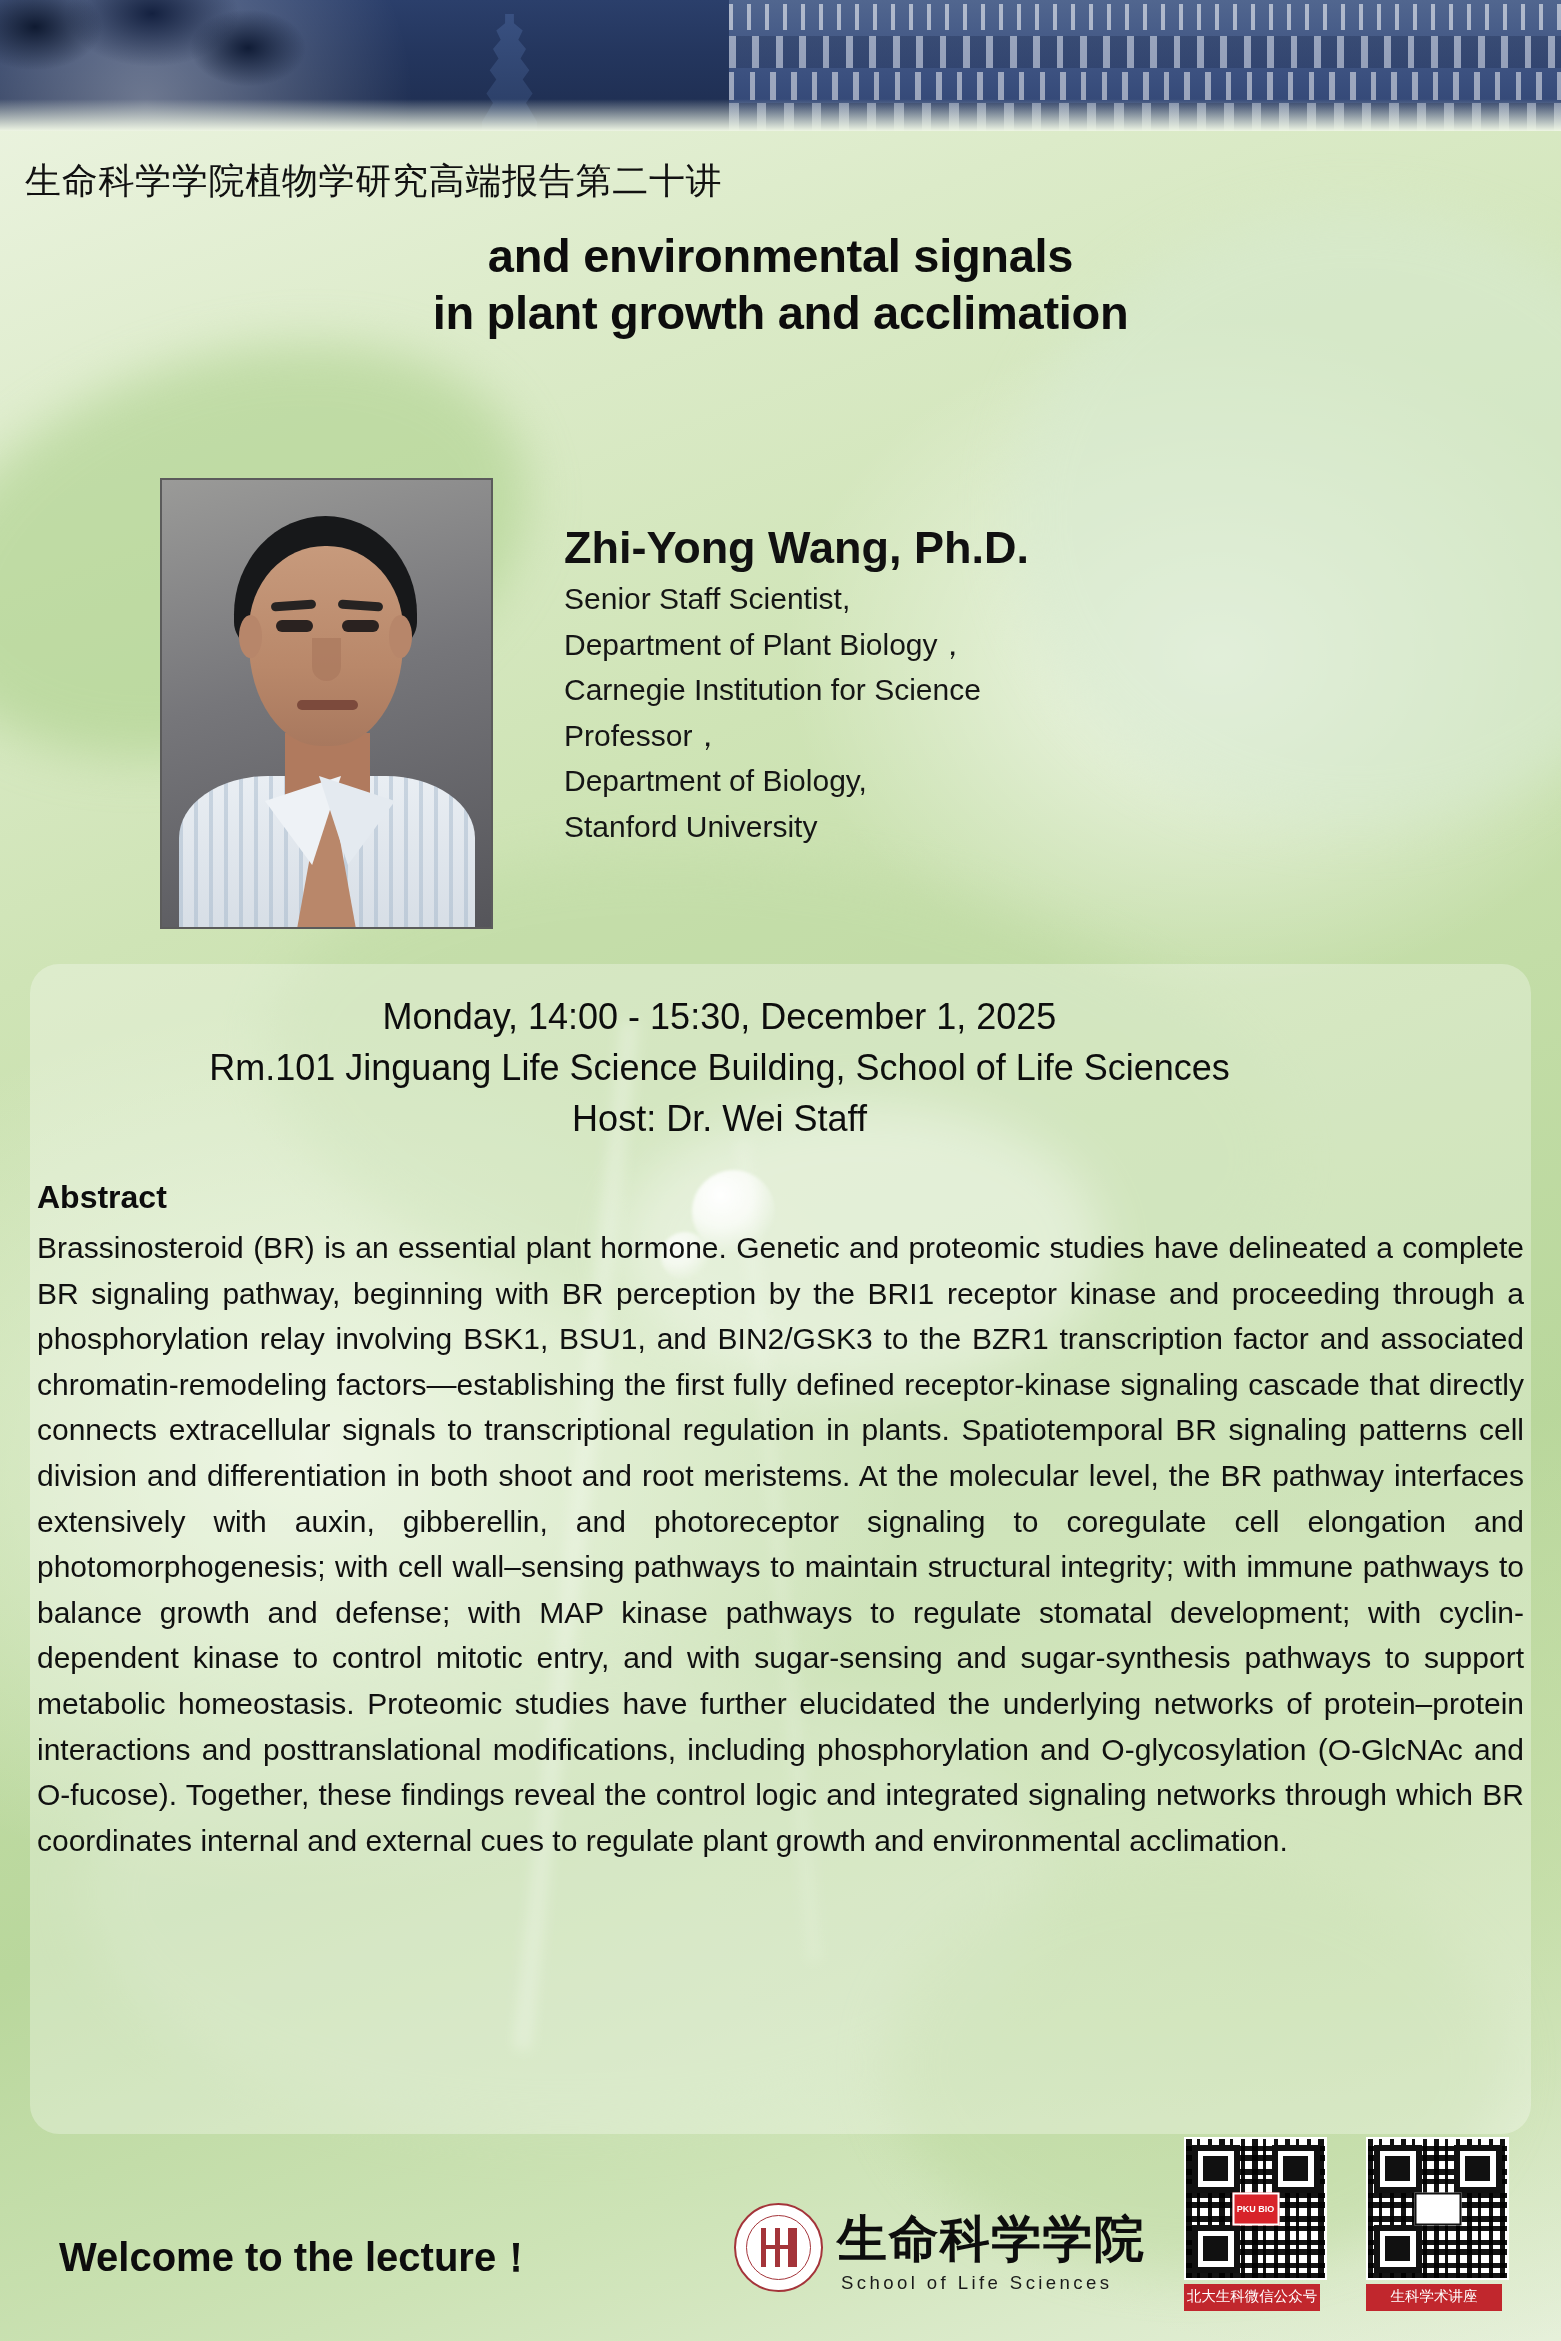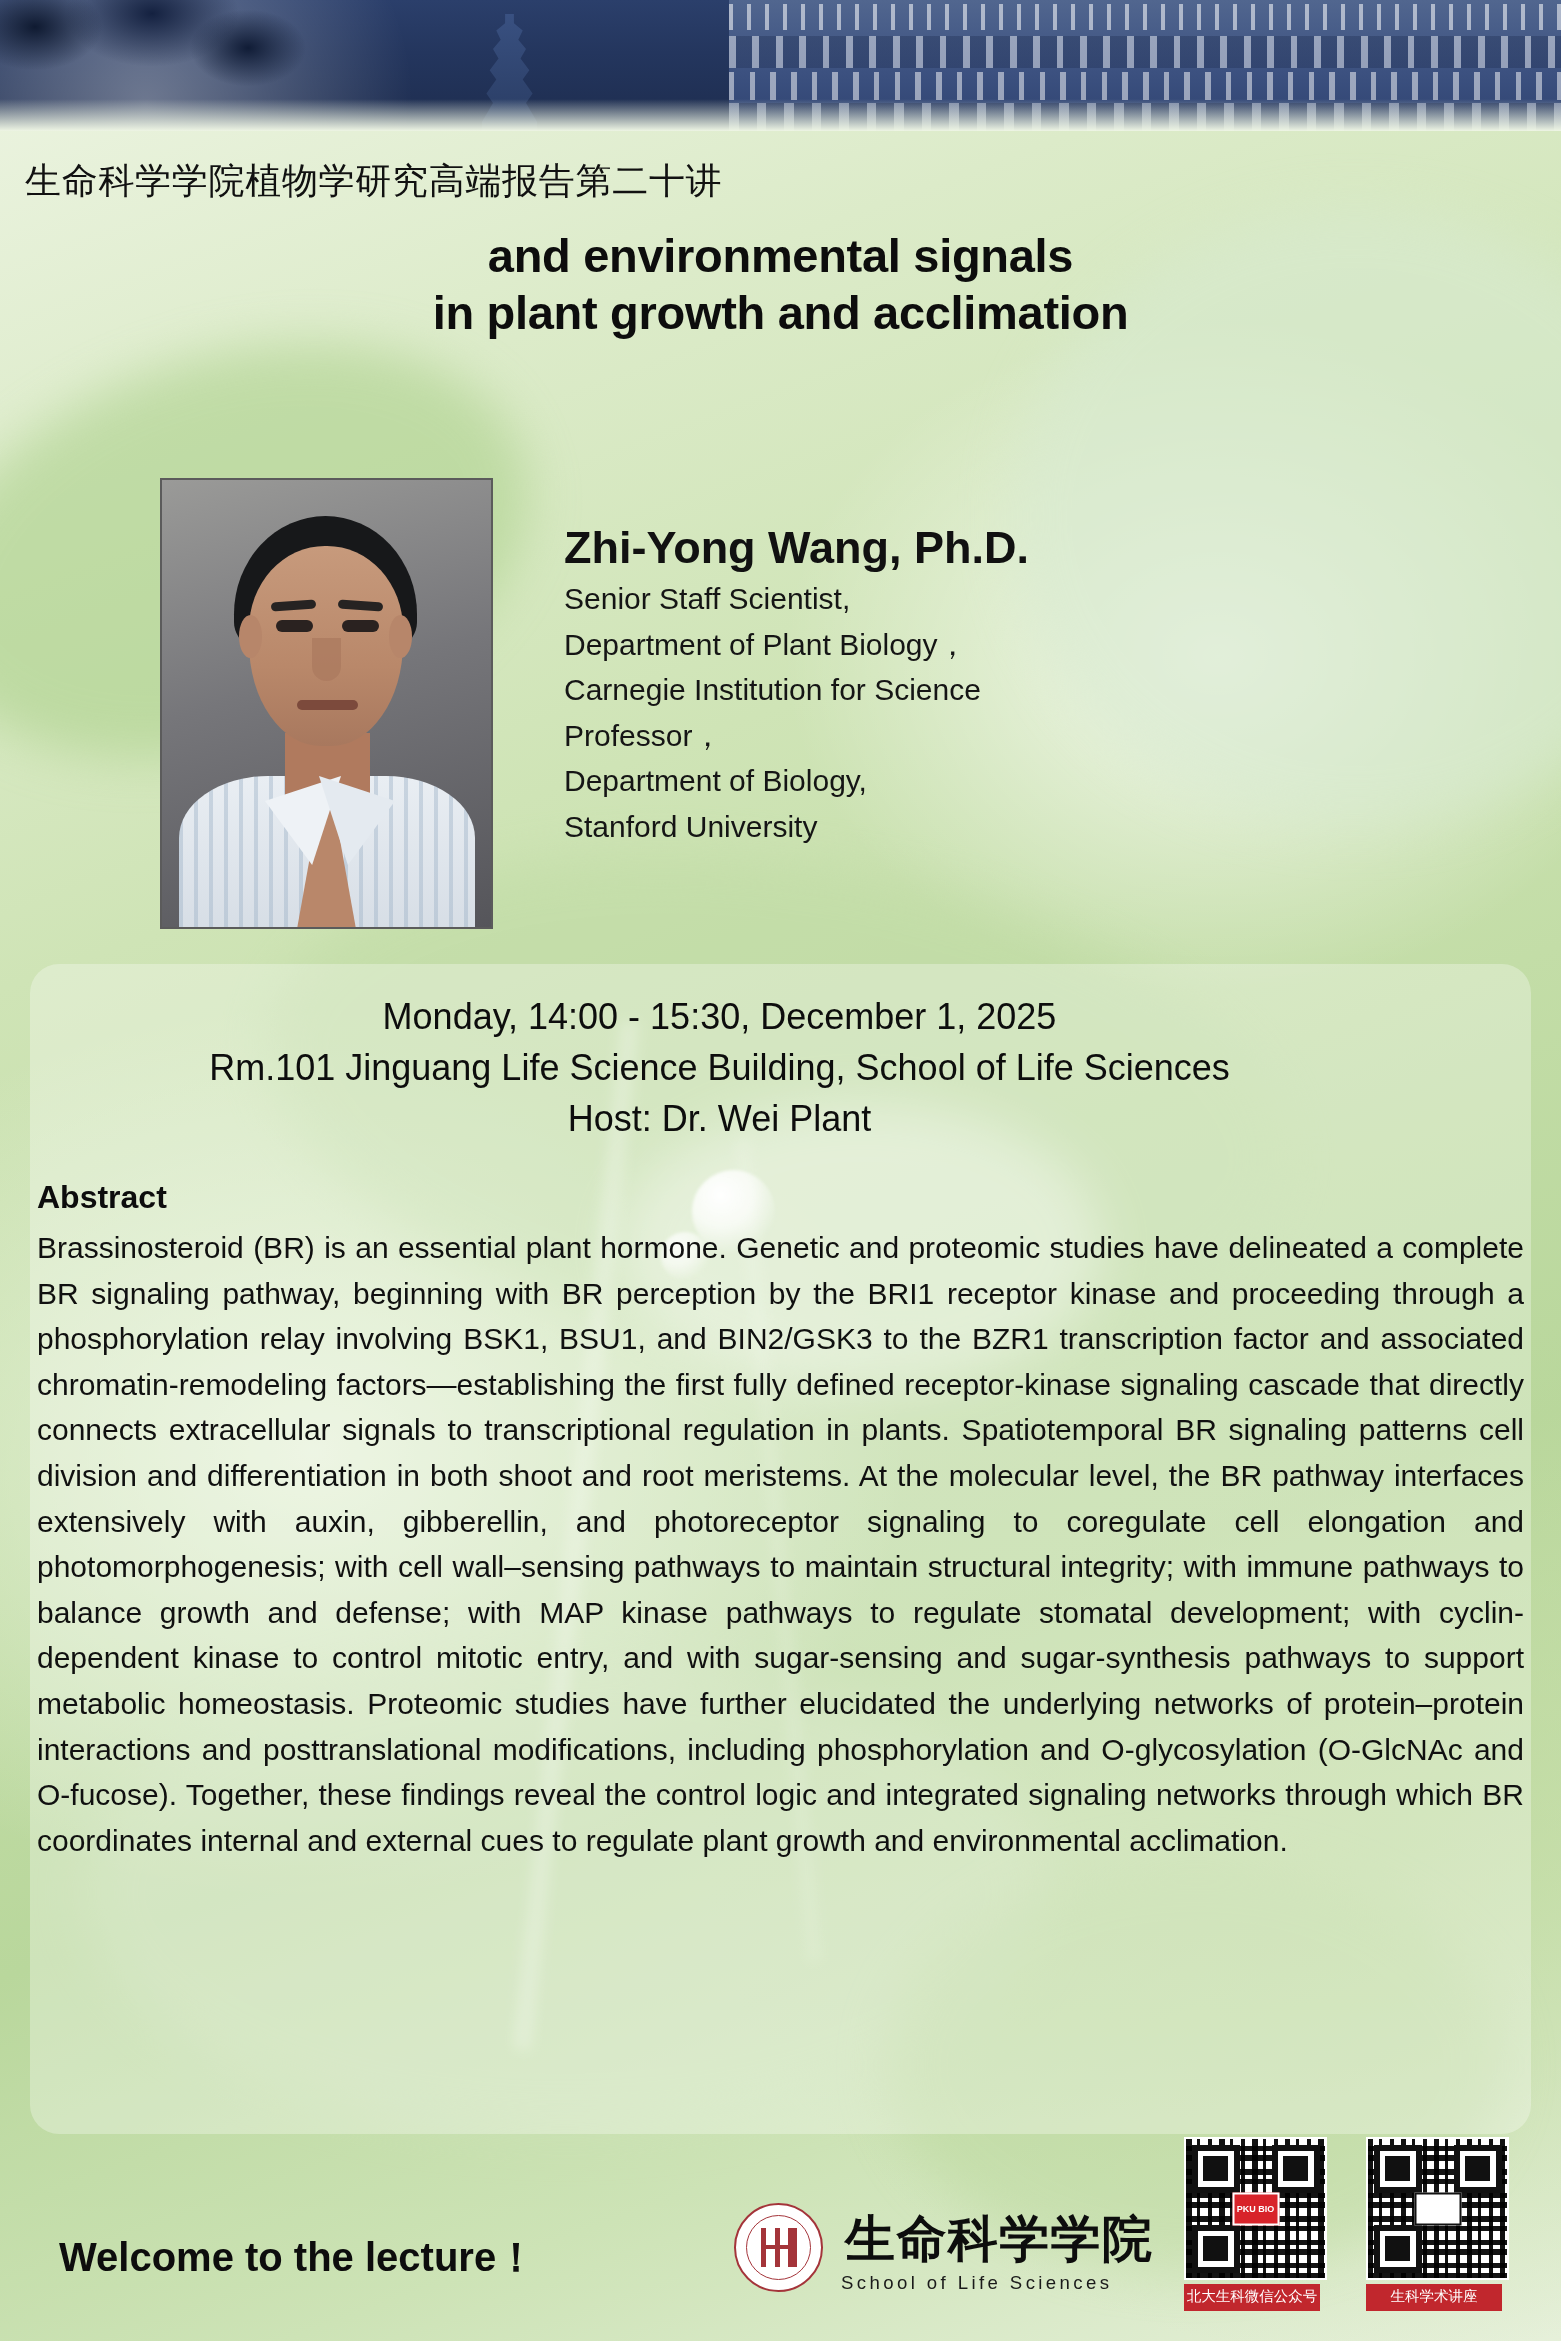--- a/index.html
+++ b/index.html
@@ -274,21 +274,20 @@
     position:absolute; left:0; top:16.5px; width:36px; height:4.8px; background:#a4343a;
   }
   .sls-cn {
     position: absolute;
     left: 837px; top: 2206px;
     font-size: 50px;
     font-weight: bold;
     color: #0d0d0d;
     font-family: "DejaVu Sans", "Liberation Sans", sans-serif;
     letter-spacing: 1.4px;
-    margin-left: 8px;
   }
   .sls-en {
     position: absolute;
     left: 841px; top: 2272px;
     font-size: 18.6px;
     color: #1a1a1a;
     letter-spacing: 3.4px;
   }
 
   .qr-block { position: absolute; top: 2137px; }
@@ -398,21 +397,21 @@
     <div>Professor，</div>
     <div>Department of Biology,</div>
     <div>Stanford University</div>
   </div>
 
   <div class="info-card"></div>
 
   <div class="meta">
     <div>Monday, 14:00 - 15:30, December 1, 2025</div>
     <div>Rm.101 Jinguang Life Science Building, School of Life Sciences</div>
-    <div>Host: Dr. Wei Plant</div>
+    <div>Host: Dr. Wei Staff</div>
   </div>
 
   <div class="abstract-label">Abstract</div>
   <div class="abstract-body">Brassinosteroid (BR) is an essential plant hormone. Genetic and proteomic studies have delineated a complete BR signaling pathway, beginning with BR perception by the BRI1 receptor kinase and proceeding through a phosphorylation relay involving BSK1, BSU1, and BIN2/GSK3 to the BZR1 transcription factor and associated chromatin-remodeling factors—establishing the first fully defined receptor-kinase signaling cascade that directly connects extracellular signals to transcriptional regulation in plants. Spatiotemporal BR signaling patterns cell division and differentiation in both shoot and root meristems. At the molecular level, the BR pathway interfaces extensively with auxin, gibberellin, and photoreceptor signaling to coregulate cell elongation and photomorphogenesis; with cell wall–sensing pathways to maintain structural integrity; with immune pathways to balance growth and defense; with MAP kinase pathways to regulate stomatal development; with cyclin-dependent kinase to control mitotic entry, and with sugar-sensing and sugar-synthesis pathways to support metabolic homeostasis. Proteomic studies have further elucidated the underlying networks of protein–protein interactions and posttranslational modifications, including phosphorylation and O-glycosylation (O-GlcNAc and O-fucose). Together, these findings reveal the control logic and integrated signaling networks through which BR coordinates internal and external cues to regulate plant growth and environmental acclimation.</div>
 
   <div class="welcome">Welcome to the lecture！</div>
 
   <div class="pku-logo">
     <div class="inner">
       <div class="seal"></div>

